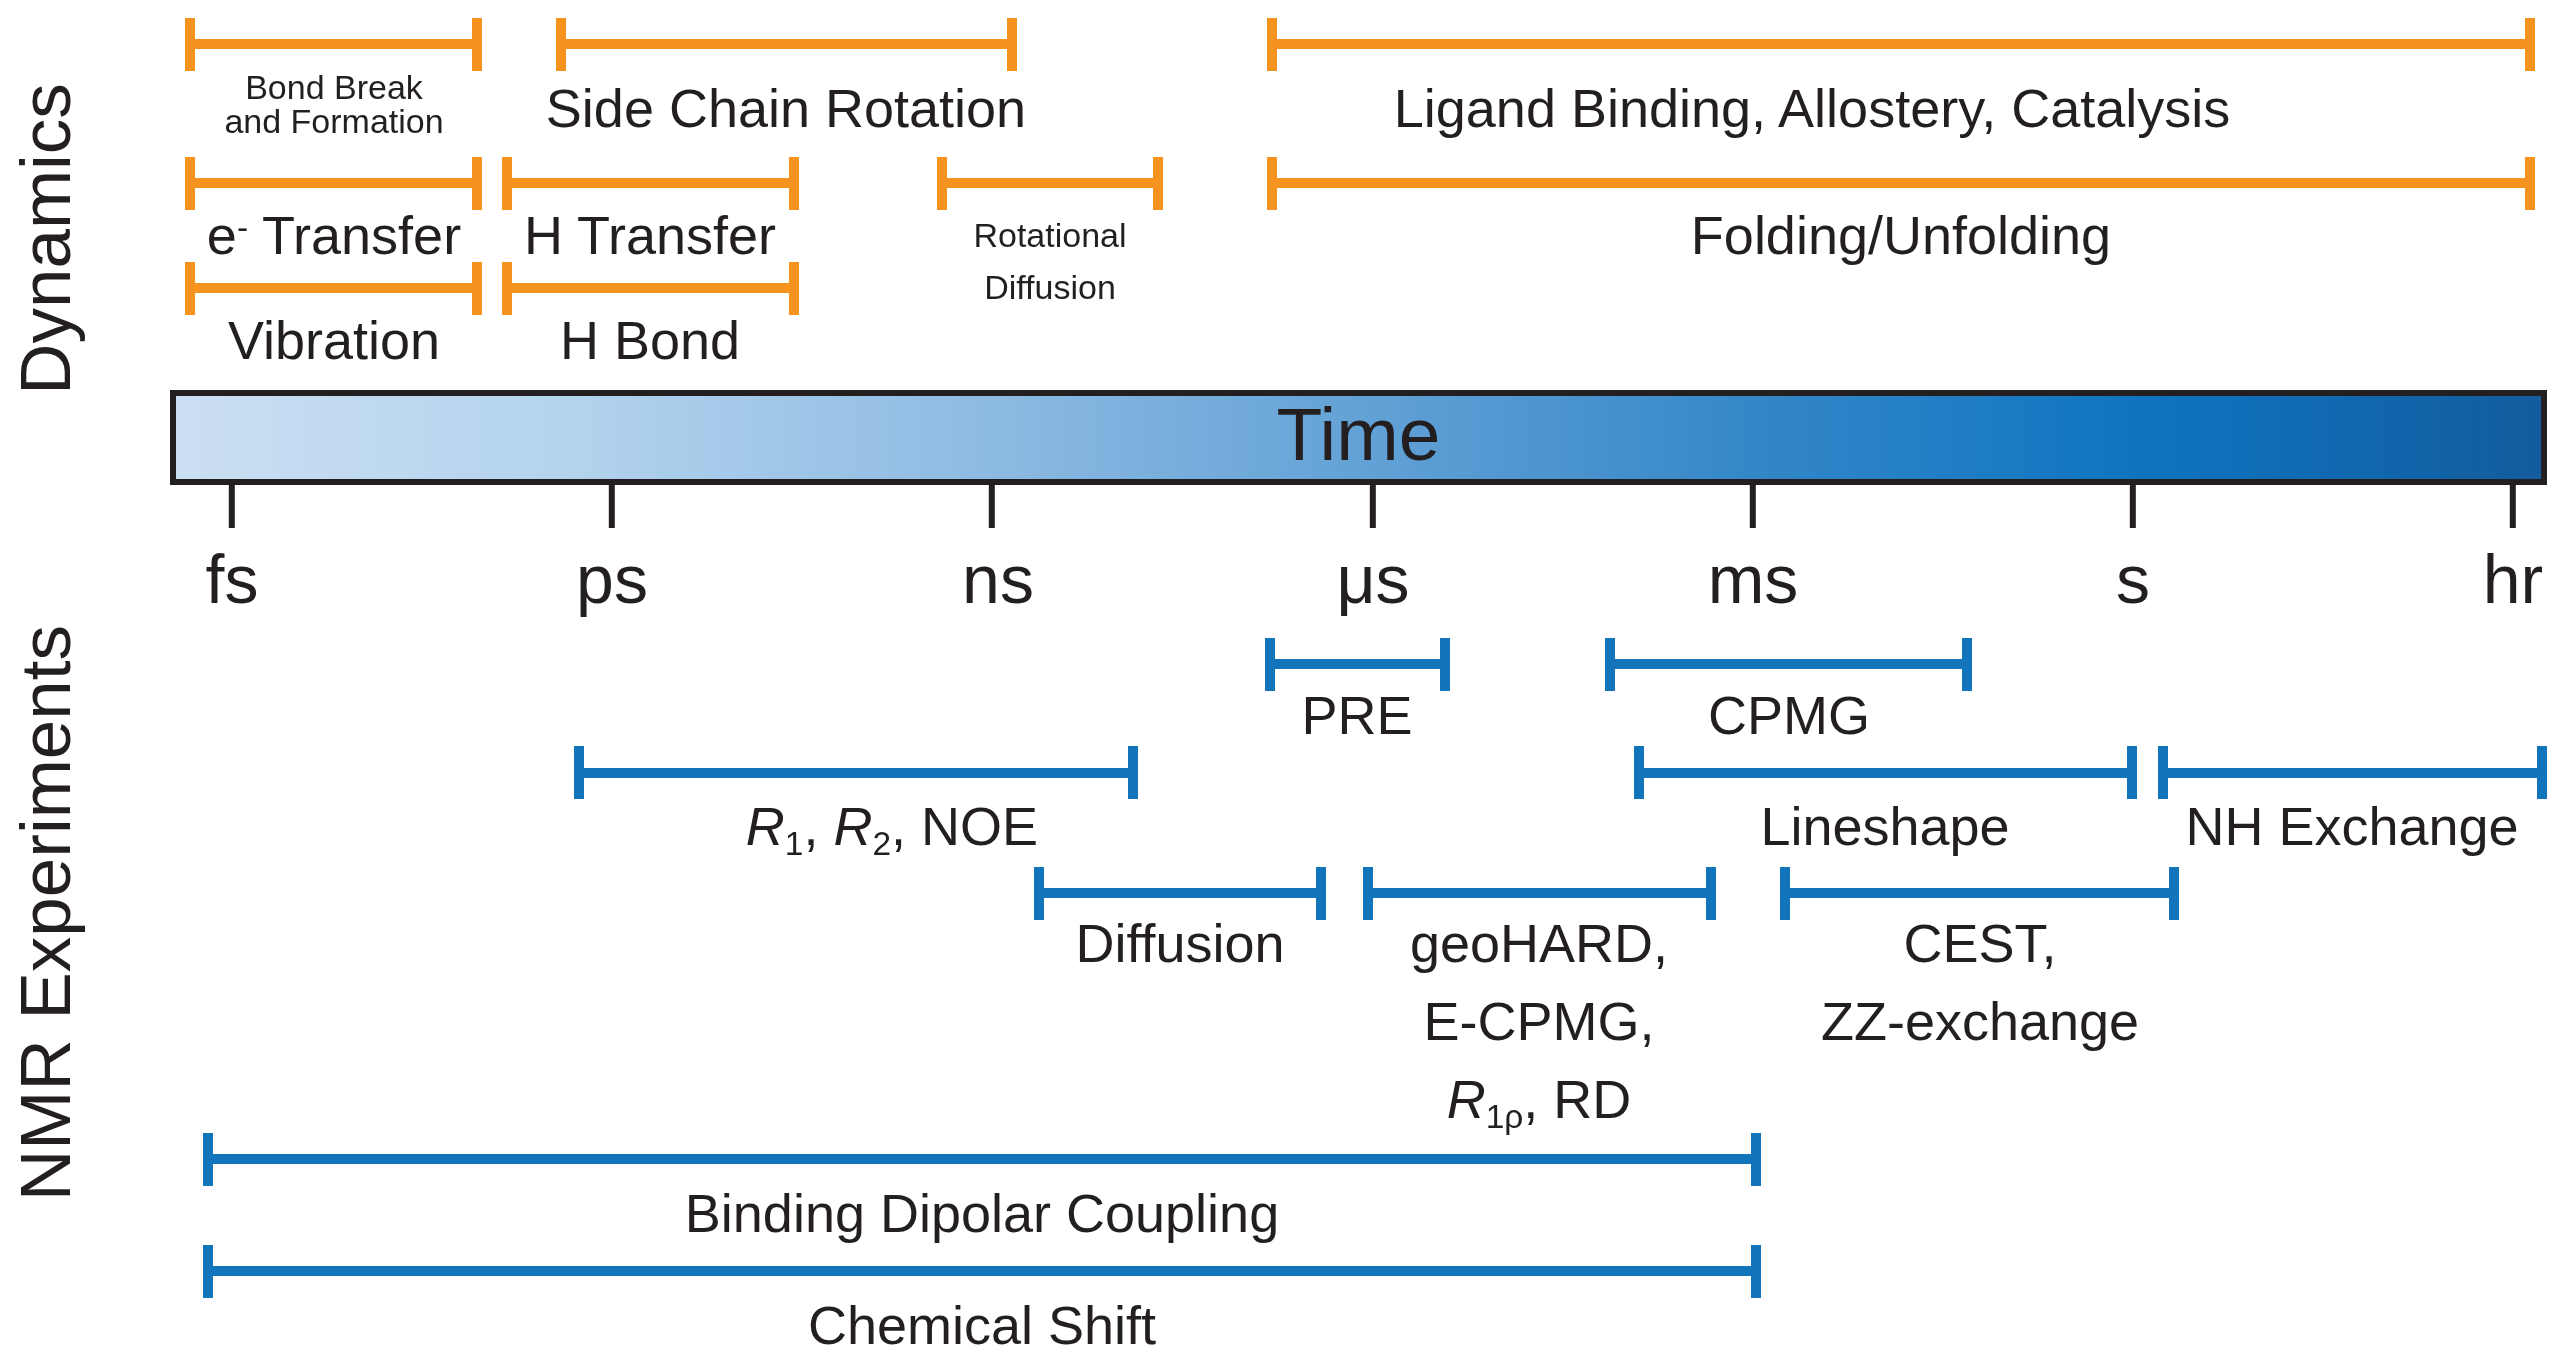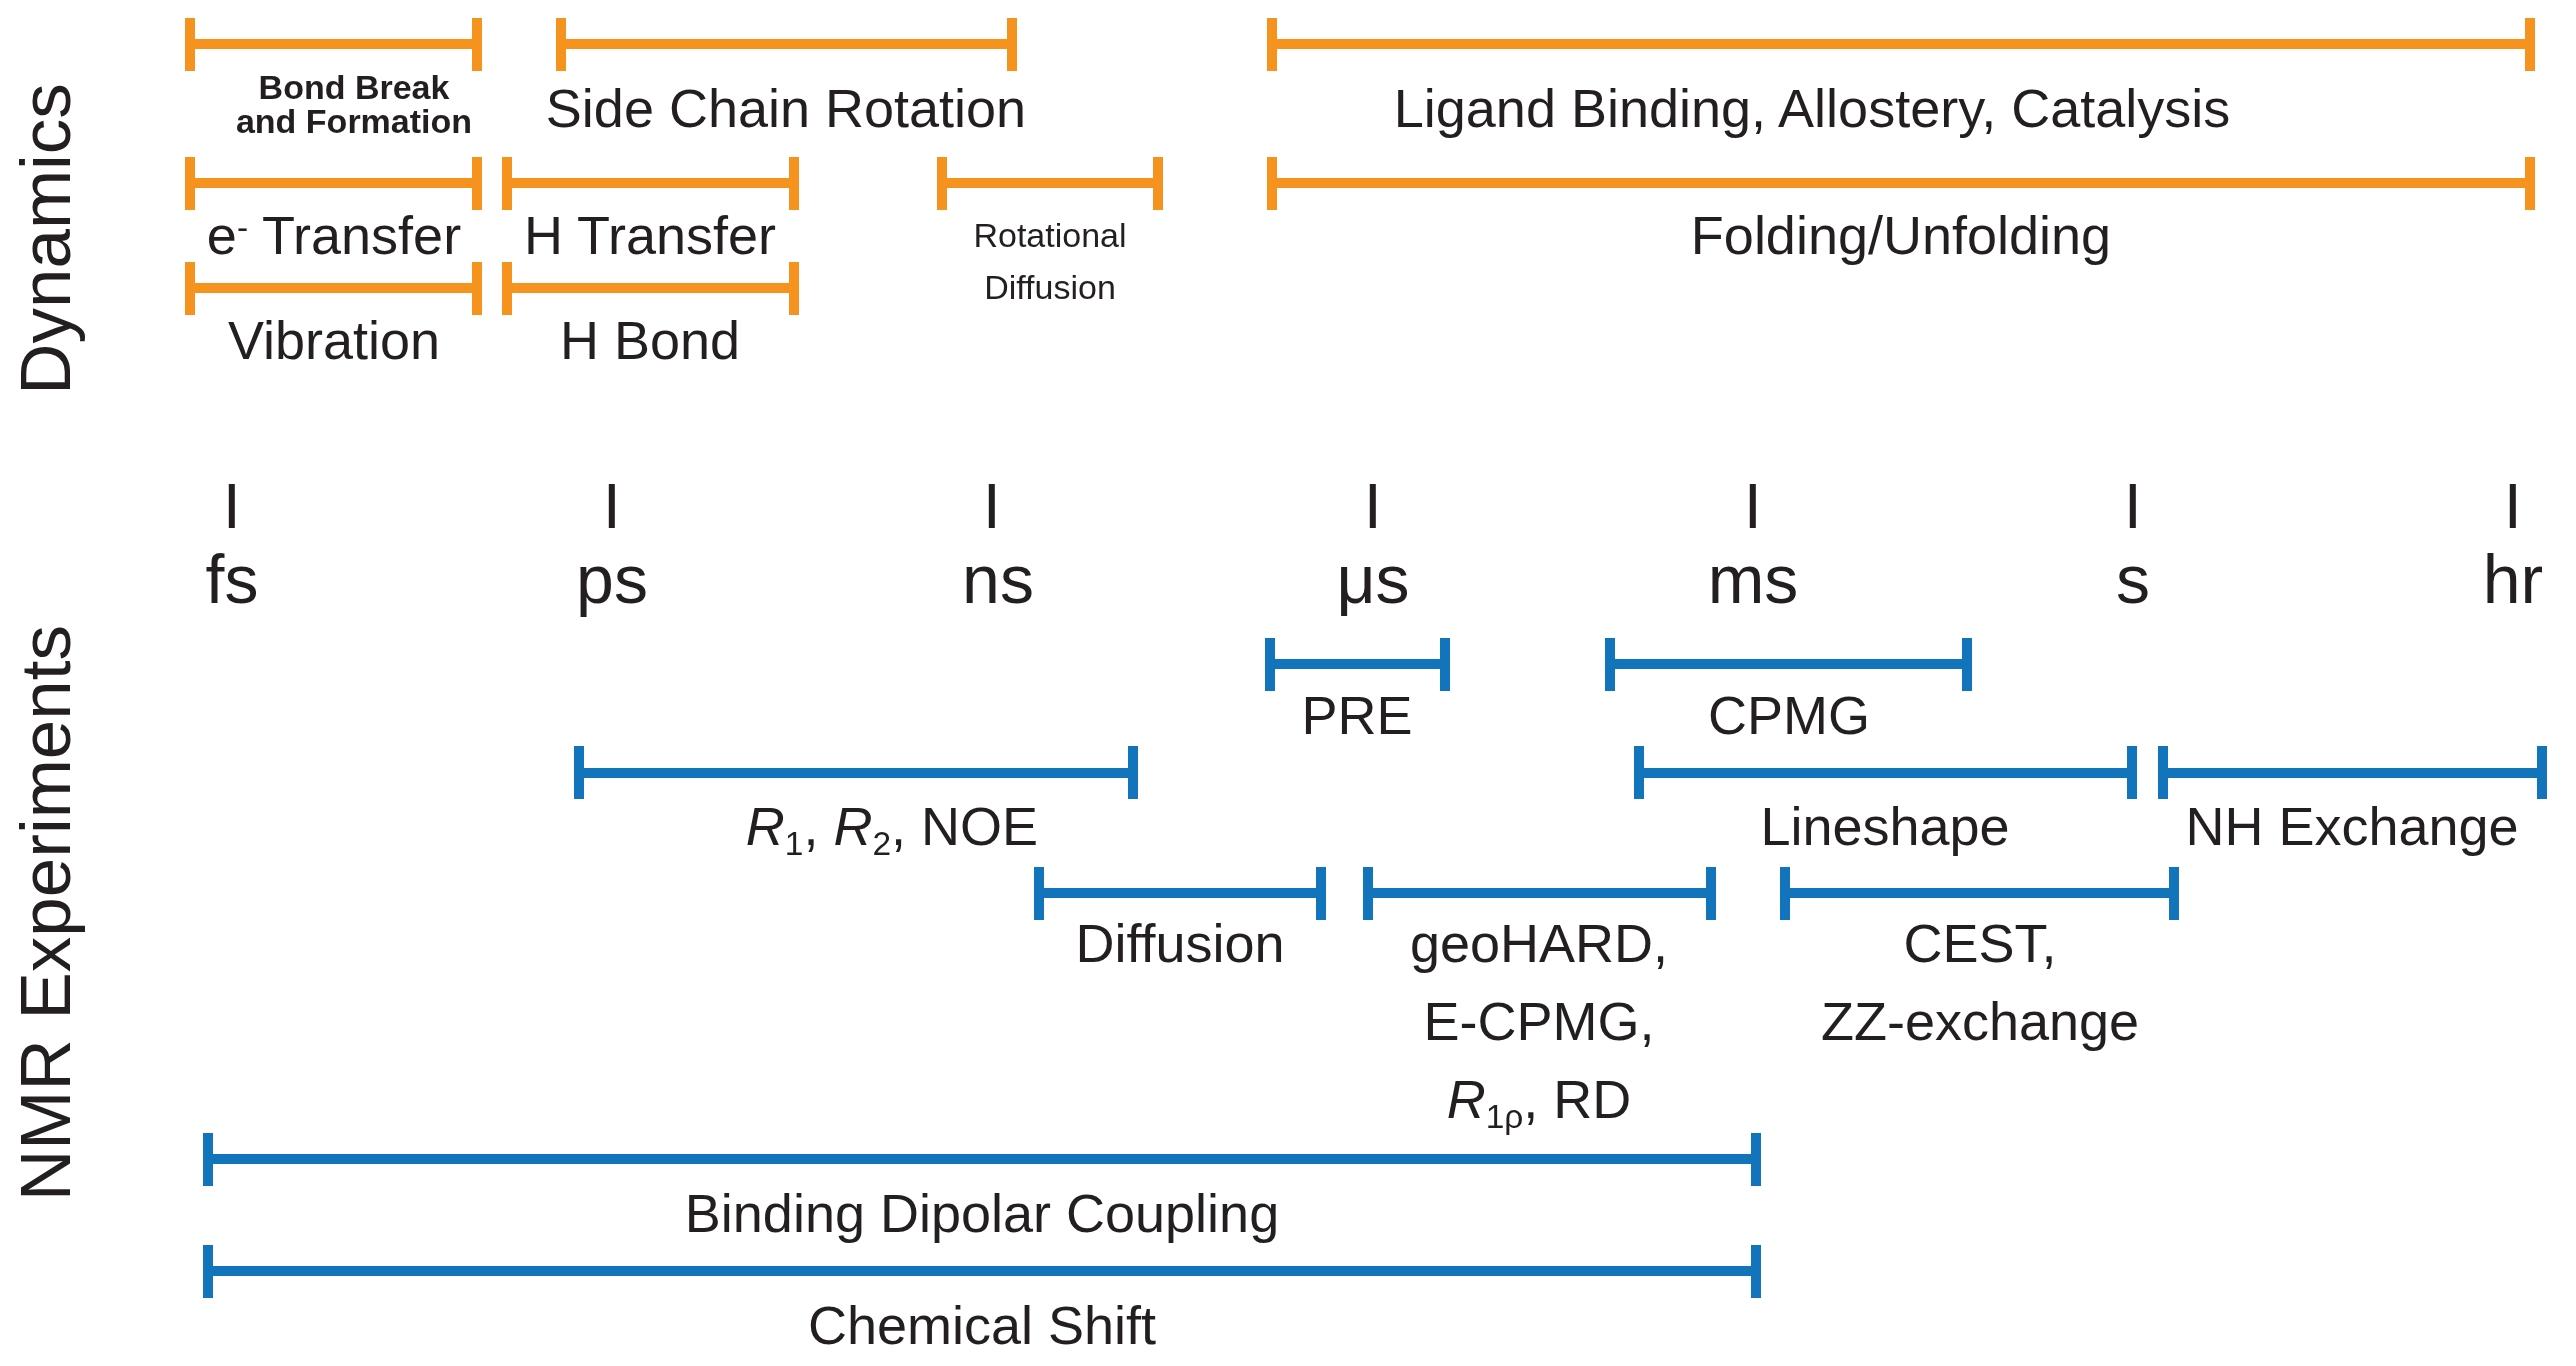--- a/index.html
+++ b/index.html
@@ -29,20 +29,23 @@
 </style>
 </head>
 <body>
 
 <div class="figure" style="width: 2576px; height: 1366px; background: rgb(255, 255, 255); color: rgb(35, 31, 32);">
 
   <div class="section-label" style="left: 45px; top: 239px;">Dynamics</div>
 
   <div class="section-label" style="left: 45px; top: 913px;">NMR Experiments</div>
 
+  <div class="time-bar" style="left: 170px; top: 390px; width: 2377px; height: 95px; background: linear-gradient(90deg, rgb(203, 223, 243) 0%, rgb(179, 211, 237) 16.7%, rgb(144, 188, 227) 33.3%, rgb(99, 162, 214) 50%, rgb(52, 135, 200) 66.7%, rgb(14, 116, 192) 83.3%, rgb(19, 92, 158) 100%);">
+    <div class="time-label">Time</div>
+  </div>
 
   <div>
       <div class="axis-tick" style="left: 232px; top: 484px; height: 44px;"></div>
       <div class="axis-label" style="left: 232px; top: 579px;">fs</div>
       <div class="axis-tick" style="left: 612px; top: 484px; height: 44px;"></div>
       <div class="axis-label" style="left: 612px; top: 579px;">ps</div>
       <div class="axis-tick" style="left: 992px; top: 484px; height: 44px;"></div>
       <div class="axis-label" style="left: 992px; top: 579px; margin-left: 6px;">ns</div>
       <div class="axis-tick" style="left: 1373px; top: 484px; height: 44px;"></div>
       <div class="axis-label" style="left: 1373px; top: 579px;">μs</div>
@@ -52,21 +55,21 @@
       <div class="axis-label" style="left: 2133px; top: 579px;">s</div>
       <div class="axis-tick" style="left: 2513px; top: 484px; height: 44px;"></div>
       <div class="axis-label" style="left: 2513px; top: 579px;">hr</div>
     </div>
 
   <div>
       <div>
         <div class="bracket-line" style="left: 185px; width: 296px; top: 39px; background: rgb(246, 146, 30);"></div>
         <div class="bracket-cap" style="left: 185px; top: 18px; background: rgb(246, 146, 30);"></div>
         <div class="bracket-cap" style="left: 472px; top: 18px; background: rgb(246, 146, 30);"></div>
-        <div class="bracket-label sm" style="left: 354px; line-height: 34px; top: 70px; transform: translate(-50%, 0px); font-weight: bold;">Bond Break<br>and Formation</div>
+        <div class="bracket-label sm" style="left: 334px; line-height: 34px; top: 70px; transform: translate(-50%, 0px);">Bond Break<br>and Formation</div>
       </div>
       <div>
         <div class="bracket-line" style="left: 556px; width: 460px; top: 39px; background: rgb(246, 146, 30);"></div>
         <div class="bracket-cap" style="left: 556px; top: 18px; background: rgb(246, 146, 30);"></div>
         <div class="bracket-cap" style="left: 1007px; top: 18px; background: rgb(246, 146, 30);"></div>
         <div class="bracket-label lg" style="left: 786px; top: 108px; transform: translate(-50%, -50%);">Side Chain Rotation</div>
       </div>
       <div>
         <div class="bracket-line" style="left: 1267px; width: 1268px; top: 39px; background: rgb(246, 146, 30);"></div>
         <div class="bracket-cap" style="left: 1267px; top: 18px; background: rgb(246, 146, 30);"></div>

